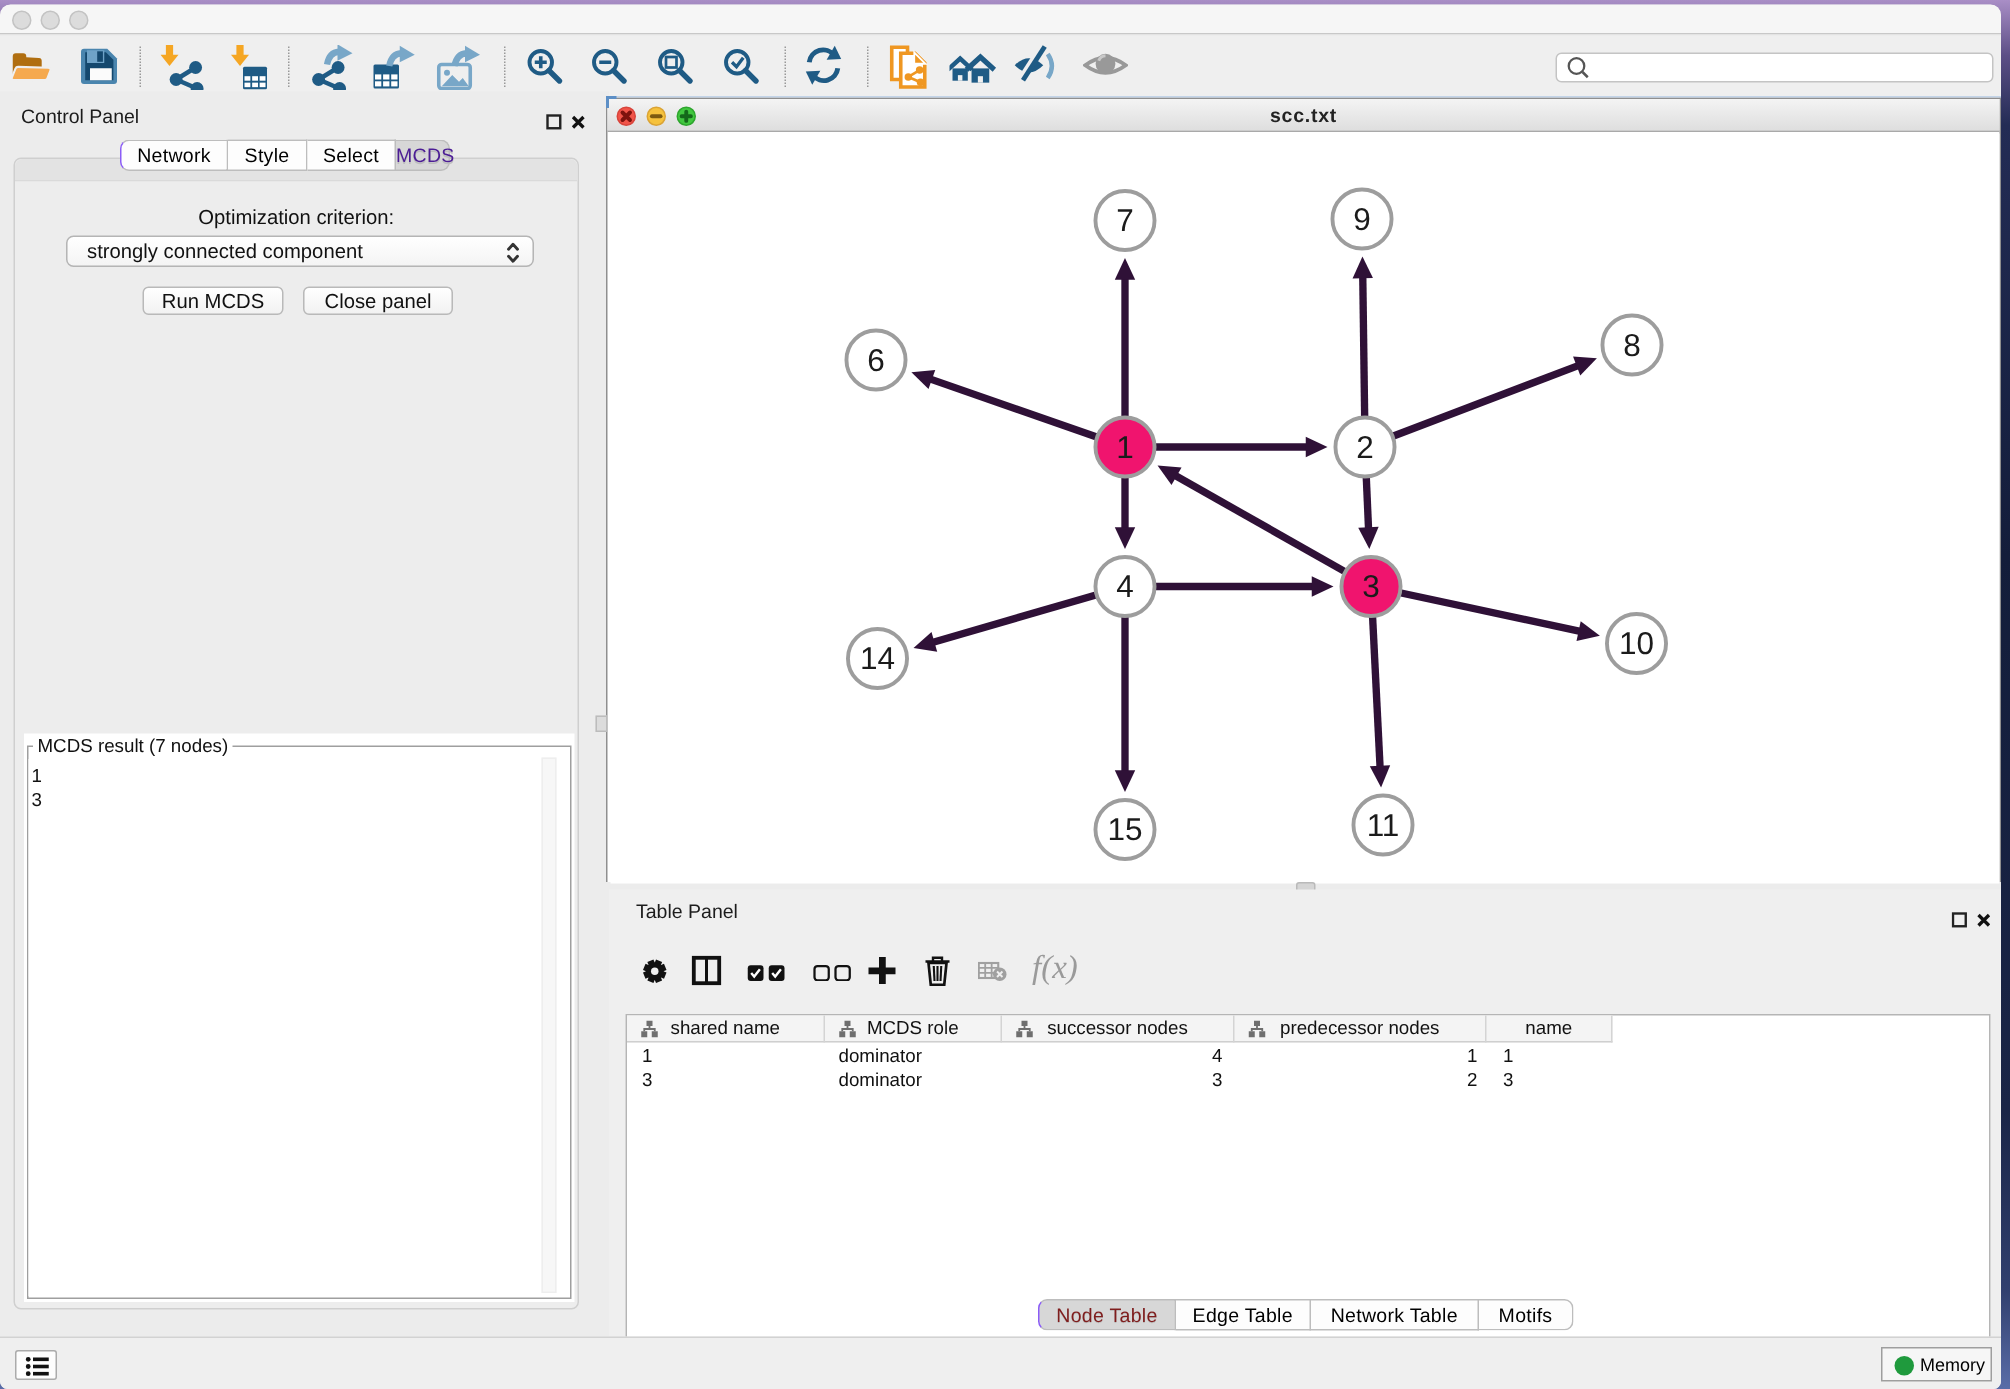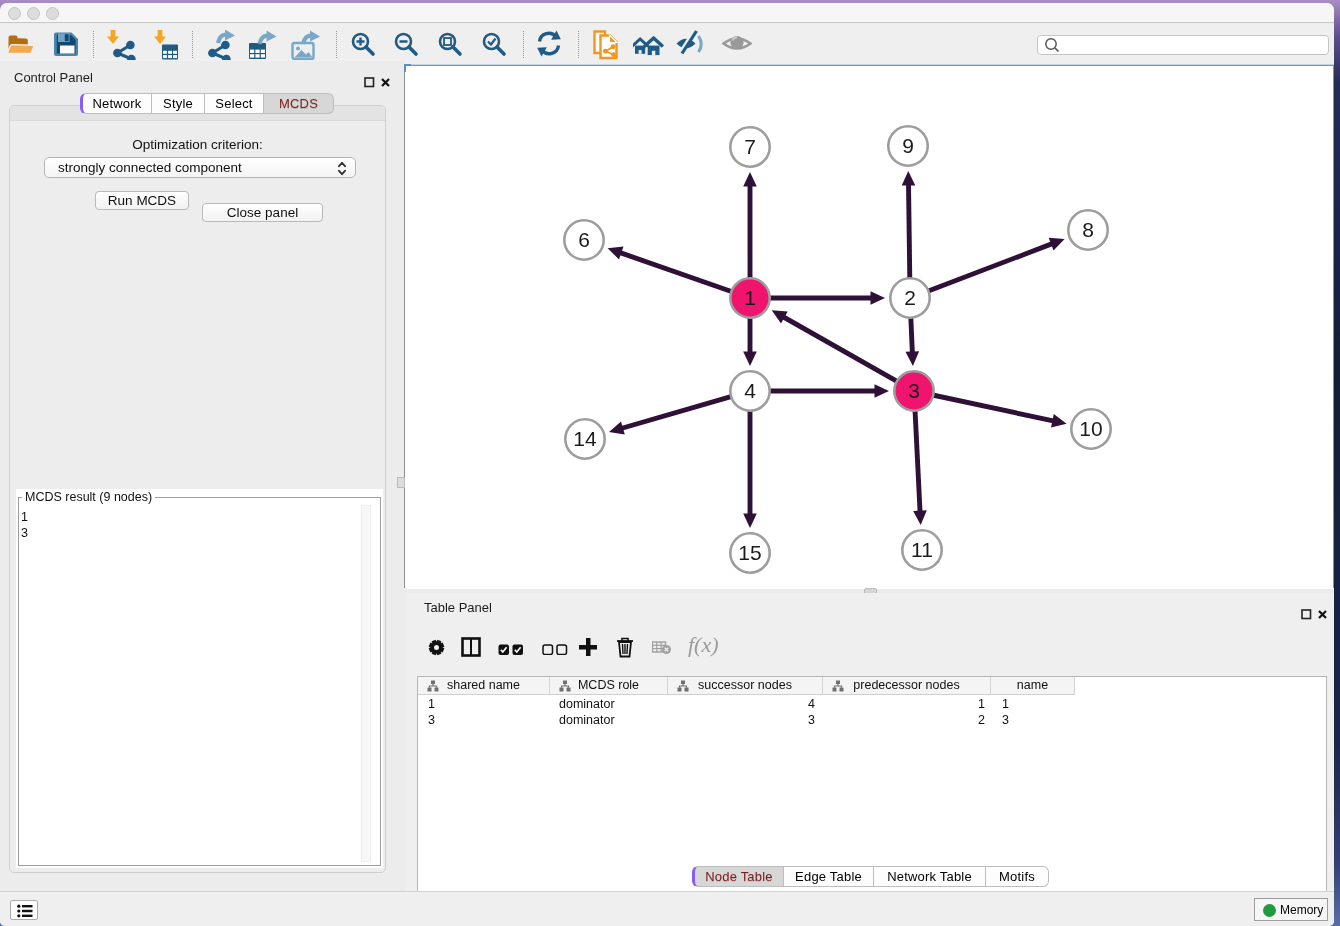--- a/index.html
+++ b/index.html
@@ -23,21 +23,21 @@
 #cpanel { position:absolute; left:0; top:58px; width:406px; height:826px; background:#ececec; }
 #cp-title { position:absolute; left:14px; top:9px; font-size:13px; color:#1c1c1c; }
 .winicon { position:absolute; }
 #cp-pane { position:absolute; left:9px; top:44px; width:377px; height:768px;
   background:#ededed; border:1px solid #cfcfcf; border-radius:5px; }
 #cp-pane-top { position:absolute; left:0; top:0; width:100%; height:15px;
   background:#e3e3e3; border-radius:5px 5px 0 0; border-bottom:1px solid #dadada; }
 .tabrow { position:absolute; top:32px; left:80px; height:21px; display:flex; z-index:5; }
 .tab { height:21px; line-height:20px; text-align:center; font-size:13px; letter-spacing:0.2px;
   color:#000; background:#fdfdfd; border:1px solid #bdbdbd; border-left:none; }
-.tab.first { border-left:3px solid #8b5cf6; }
+.tab.first { border-left:1px solid #8b5cf6; }
 #opt-label { position:absolute; left:0; top:31px; width:100%; text-align:center;
   font-size:13.5px; color:#111; }
 #opt-select { position:absolute; left:34px; top:51px; width:312px; height:21px;
   background:linear-gradient(180deg,#ffffff,#f4f4f4); border:1px solid #b5b5b5;
   border-radius:5px; font-size:13.5px; color:#111; line-height:19px; padding-left:13px; }
 .btn { position:absolute; top:85px; height:19px; background:linear-gradient(180deg,#ffffff,#f2f2f2);
   border:1px solid #b9b9b9; border-radius:4px; font-size:13.5px; color:#111;
   text-align:center; line-height:17px; }
 #fieldset { position:absolute; left:6px; top:383px; width:367px; height:379px;
   background:#fff; }
@@ -230,36 +230,54 @@
       <div class="winicon" style="left:380px;top:13px;"><svg width="11" height="11" viewBox="0 0 11 11">
           <path d="M2 2 L9 9 M9 2 L2 9" stroke="#111" stroke-width="2.2"></path>
         </svg></div>
     <div id="cp-pane">
       <div id="cp-pane-top"></div>
       <div id="opt-label">Optimization criterion:</div>
       <div id="opt-select">strongly connected component<svg width="10" height="15" viewBox="0 0 10 15" style="position:absolute;right:8px;top:3px;">
             <path d="M2 5.2 L5 1.8 L8 5.2 M2 9.8 L5 13.2 L8 9.8" fill="none" stroke="#333" stroke-width="1.9" stroke-linecap="round" stroke-linejoin="round"></path>
           </svg></div>
       <div class="btn" style="left:85px;width:94px;">Run MCDS</div>
-      <div class="btn" style="left:192px;width:121px;margin-top:12px;">Close panel</div>
+      <div class="btn" style="left:192px;width:100px;">Close panel</div>
       <div id="fieldset">
         <div id="fs-border"></div>
-        <div id="fs-legend">MCDS result (9 nodes)</div>
+        <div id="fs-legend">MCDS result (7 nodes)</div>
         <div id="fs-inner">1<br>3</div>
         <div id="fs-scroll"></div>
       </div>
     </div>
     <div class="tabrow">
       <div class="tab first" style="width:72px;border-radius:6px 0 0 6px;">Network</div>
       <div class="tab" style="width:53px;">Style</div>
       <div class="tab" style="width:59px;">Select</div>
-      <div class="tab" style="width:70px;background:#d7d7d7;color:#7f1d1d;text-shadow:0 1px 0 #bdbdbd;border-radius:0 6px 6px 0;">MCDS</div>
+      <div class="tab" style="width:36px;background:#d7d7d7;color:#4c1d95;text-shadow:0 1px 0 #bdbdbd;border-radius:0 6px 6px 0;">MCDS</div>
     </div>
   </div>
   <div id="gwin">
+    <div id="gtitle">
+      <div class="light" style="left:6px;background:#f15449;border:1px solid #d8453c;">
+          <svg width="11" height="11" viewBox="0 0 11 11">
+            <path d="M3 3 L8 8 M8 3 L3 8" stroke="#7e130e" stroke-width="2.6" stroke-linecap="round"></path>
+          </svg>
+        </div>
+<div class="light" style="left:26px;background:#f6c23d;border:1px solid #dba435;">
+          <svg width="11" height="11" viewBox="0 0 11 11">
+            <line x1="2.6" y1="5.5" x2="8.4" y2="5.5" stroke="#7d5a10" stroke-width="2.6" stroke-linecap="round"></line>
+          </svg>
+        </div>
+<div class="light" style="left:46px;background:#41c73f;border:1px solid #2ea62e;">
+          <svg width="11" height="11" viewBox="0 0 11 11">
+            <path d="M5.5 2.4 L5.5 8.6 M2.4 5.5 L8.6 5.5" stroke="#14691a" stroke-width="2.6" stroke-linecap="round"></path>
+          </svg>
+        </div>
+      <div id="gtitle-text">scc.txt</div>
+    </div>
     <div id="gcanvas"><svg width="926" height="498" viewBox="0 0 926 498">
 <g stroke="#2f1137" stroke-width="4.9">
             <line x1="343.0" y1="190.0" x2="343.0" y2="95.5"></line>
 <line x1="325.1" y1="202.7" x2="212.4" y2="163.4"></line>
 <line x1="362.0" y1="209.0" x2="465.5" y2="209.0"></line>
 <line x1="343.0" y1="228.0" x2="343.0" y2="264.5"></line>
 <line x1="502.8" y1="190.0" x2="501.5" y2="94.5"></line>
 <line x1="520.7" y1="202.2" x2="646.0" y2="154.4"></line>
 <line x1="503.8" y1="228.0" x2="505.4" y2="264.5"></line>
 <line x1="490.5" y1="292.6" x2="375.6" y2="227.5"></line>

